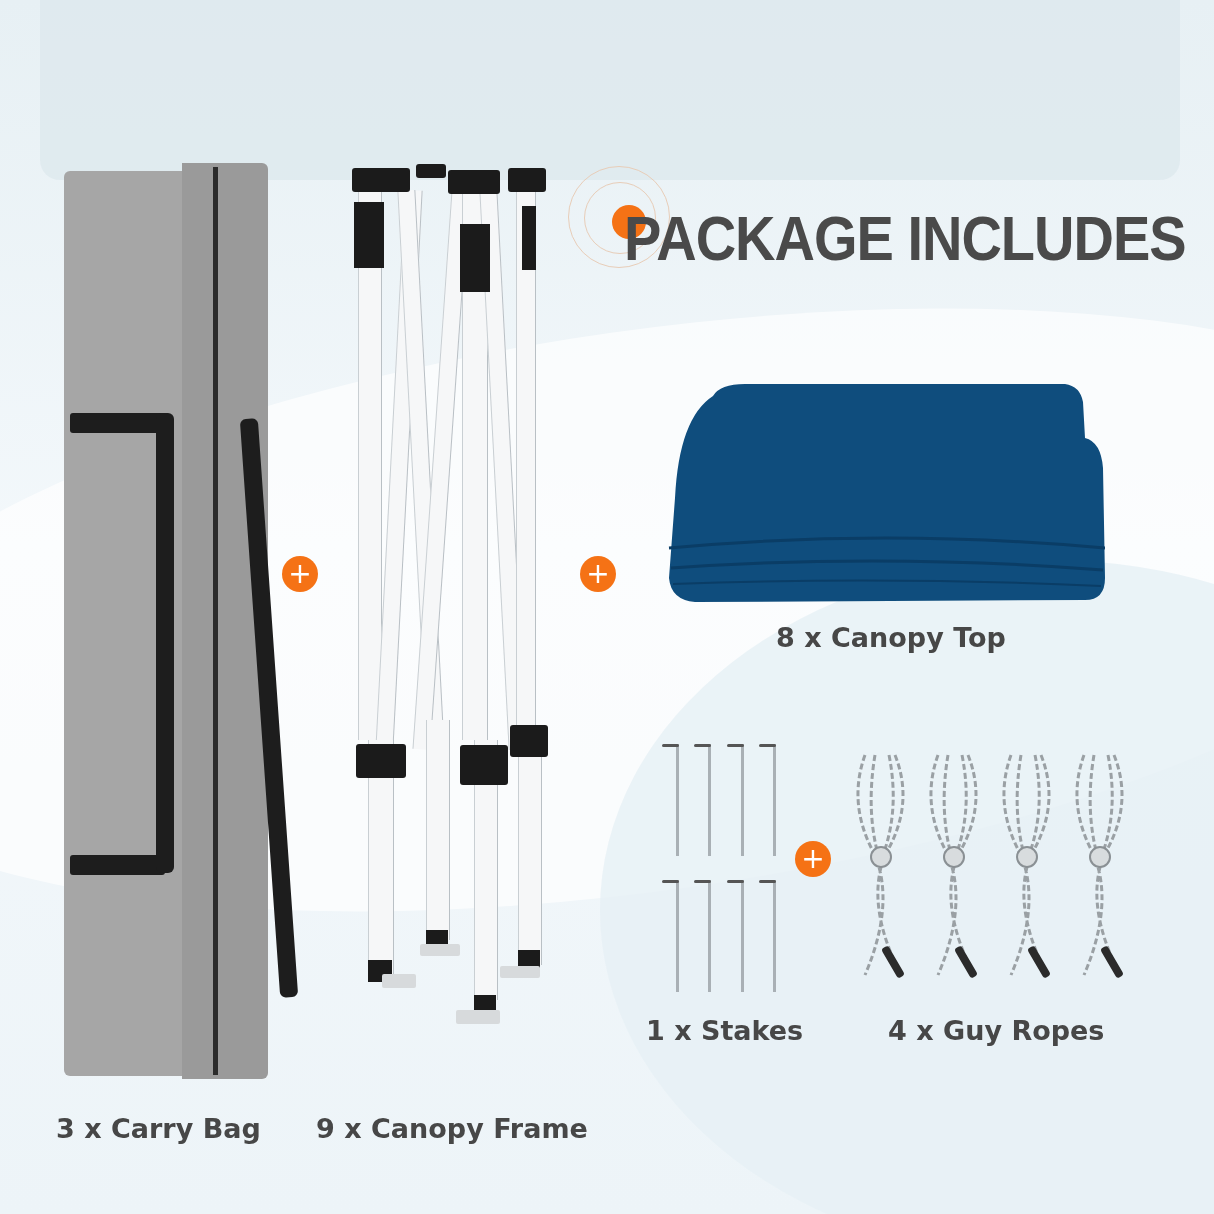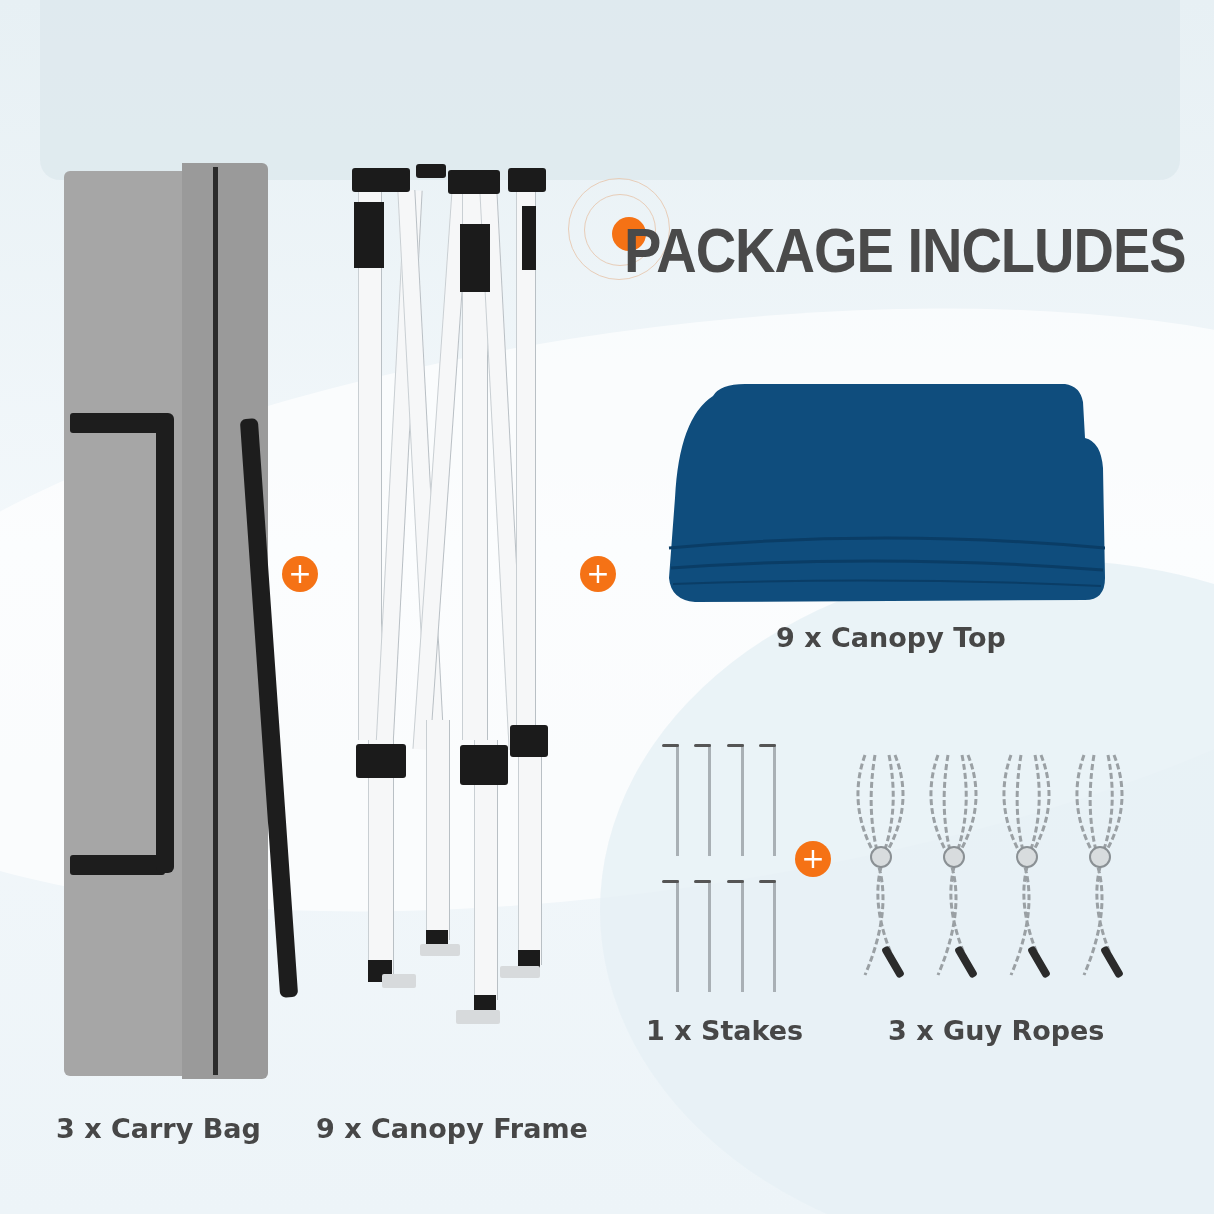--- a/index.html
+++ b/index.html
@@ -8,21 +8,21 @@
     background: linear-gradient(180deg, #e7f0f4 0%, #f3f8fb 45%, #edf4f8 100%); }
   .bg-canopy { position:absolute; left:40px; top:0; width:1140px; height:180px;
     background:#dde8ee; border-radius:0 0 20px 20px; opacity:.8; }
   .bg-swoosh { position:absolute; left:-200px; top:330px; width:1700px; height:560px;
     border-radius:50%; background:#ffffff; opacity:.65; transform:rotate(-8deg); }
   .bg-swoosh2 { position:absolute; left:600px; top:560px; width:900px; height:700px;
     border-radius:50%; background:#e6f0f5; opacity:.8; }
   .abs { position:absolute; }
 
   
-  .title-wrap { left:560px; top:190px; width:620px; height:110px;text-decoration:underline; }
+  .title-wrap { left:560px; top:178px; width:620px; height:110px;text-decoration:underline; }
   .ring { position:absolute; border:1px solid #e8cdb8; border-radius:50%; }
   .dot { position:absolute; left:52px; top:27px; width:34px; height:34px; border-radius:50%; background:#f57215; }
   .title { position:absolute; left:64px; top:24px; font-family:"Liberation Sans", sans-serif;
     font-weight:bold; font-size:56px; color:#4a4a4a; letter-spacing:-1px; transform:scaleY(1.12);
     transform-origin:left top; white-space:nowrap; }
 
   
   .plus { width:36px; height:36px; border-radius:50%; background:#f57215; color:#fff;
     display:flex; align-items:center; justify-content:center; font-size:28px; line-height:1;
     font-family:"DejaVu Sans", sans-serif; }
@@ -120,21 +120,21 @@
 <div class="abs plus" style="left:580px;top:556px;">+</div>
 
 <div class="abs canopy">
   <svg width="440" height="230" viewBox="0 0 440 230">
     <path d="M48 18 Q55 6 80 6 L400 6 Q415 8 418 24 L420 60 Q436 64 438 90 L440 200 Q440 222 420 222 L30 224 Q6 222 4 200 L10 120 Q14 40 48 18 Z" fill="#0f4d7d"></path>
     <path d="M4 170 Q220 150 440 170" stroke="#0a3d66" stroke-width="3" fill="none"></path>
     <path d="M6 190 Q220 175 438 192" stroke="#0a3d66" stroke-width="3" fill="none"></path>
     <path d="M8 206 Q220 198 436 208" stroke="#0a3d66" stroke-width="2" fill="none"></path>
   </svg>
 </div>
-<div class="abs label" style="left:776px;top:622px;">9 x Canopy Top</div>
+<div class="abs label" style="left:776px;top:622px;">8 x Canopy Top</div>
 
 <div class="abs" style="left:660px;top:740px;width:120px;height:260px;">
   <div class="stake" style="left:16px;top:4px;height:112px;"></div>
   <div class="stake" style="left:48px;top:4px;height:112px;"></div>
   <div class="stake" style="left:81px;top:4px;height:112px;"></div>
   <div class="stake" style="left:113px;top:4px;height:112px;"></div>
   <div class="stake" style="left:16px;top:140px;height:112px;"></div>
   <div class="stake" style="left:48px;top:140px;height:112px;"></div>
   <div class="stake" style="left:81px;top:140px;height:112px;"></div>
   <div class="stake" style="left:113px;top:140px;height:112px;"></div>
@@ -159,15 +159,15 @@
     <rect x="44" y="200" width="8" height="34" rx="3" fill="#2b2b2b" transform="rotate(-30 48 217)"></rect>
   </svg>
   <svg class="rope" style="left:219px;top:0;" viewBox="0 0 72 250">
     <path d="M20 10 Q2 60 30 110 Q50 160 20 230 M50 10 Q70 60 40 110 Q20 160 56 230 M30 10 Q20 70 36 120 M44 10 Q56 70 34 120" stroke="#9aa0a4" stroke-width="3" fill="none" stroke-dasharray="6 3"></path>
     <circle cx="36" cy="112" r="10" fill="#d8dcde" stroke="#8a9094" stroke-width="2"></circle>
     <rect x="44" y="200" width="8" height="34" rx="3" fill="#2b2b2b" transform="rotate(-30 48 217)"></rect>
   </svg>
 </div>
 
 <div class="abs label" style="left:646px;top:1015px;">1 x Stakes</div>
-<div class="abs label" style="left:888px;top:1015px;">3 x Guy Ropes</div>
+<div class="abs label" style="left:888px;top:1015px;">4 x Guy Ropes</div>
 <div class="abs label" style="left:56px;top:1113px;">3 x Carry Bag</div>
 <div class="abs label" style="left:316px;top:1113px;">9 x Canopy Frame</div>
 
 </body></html>

